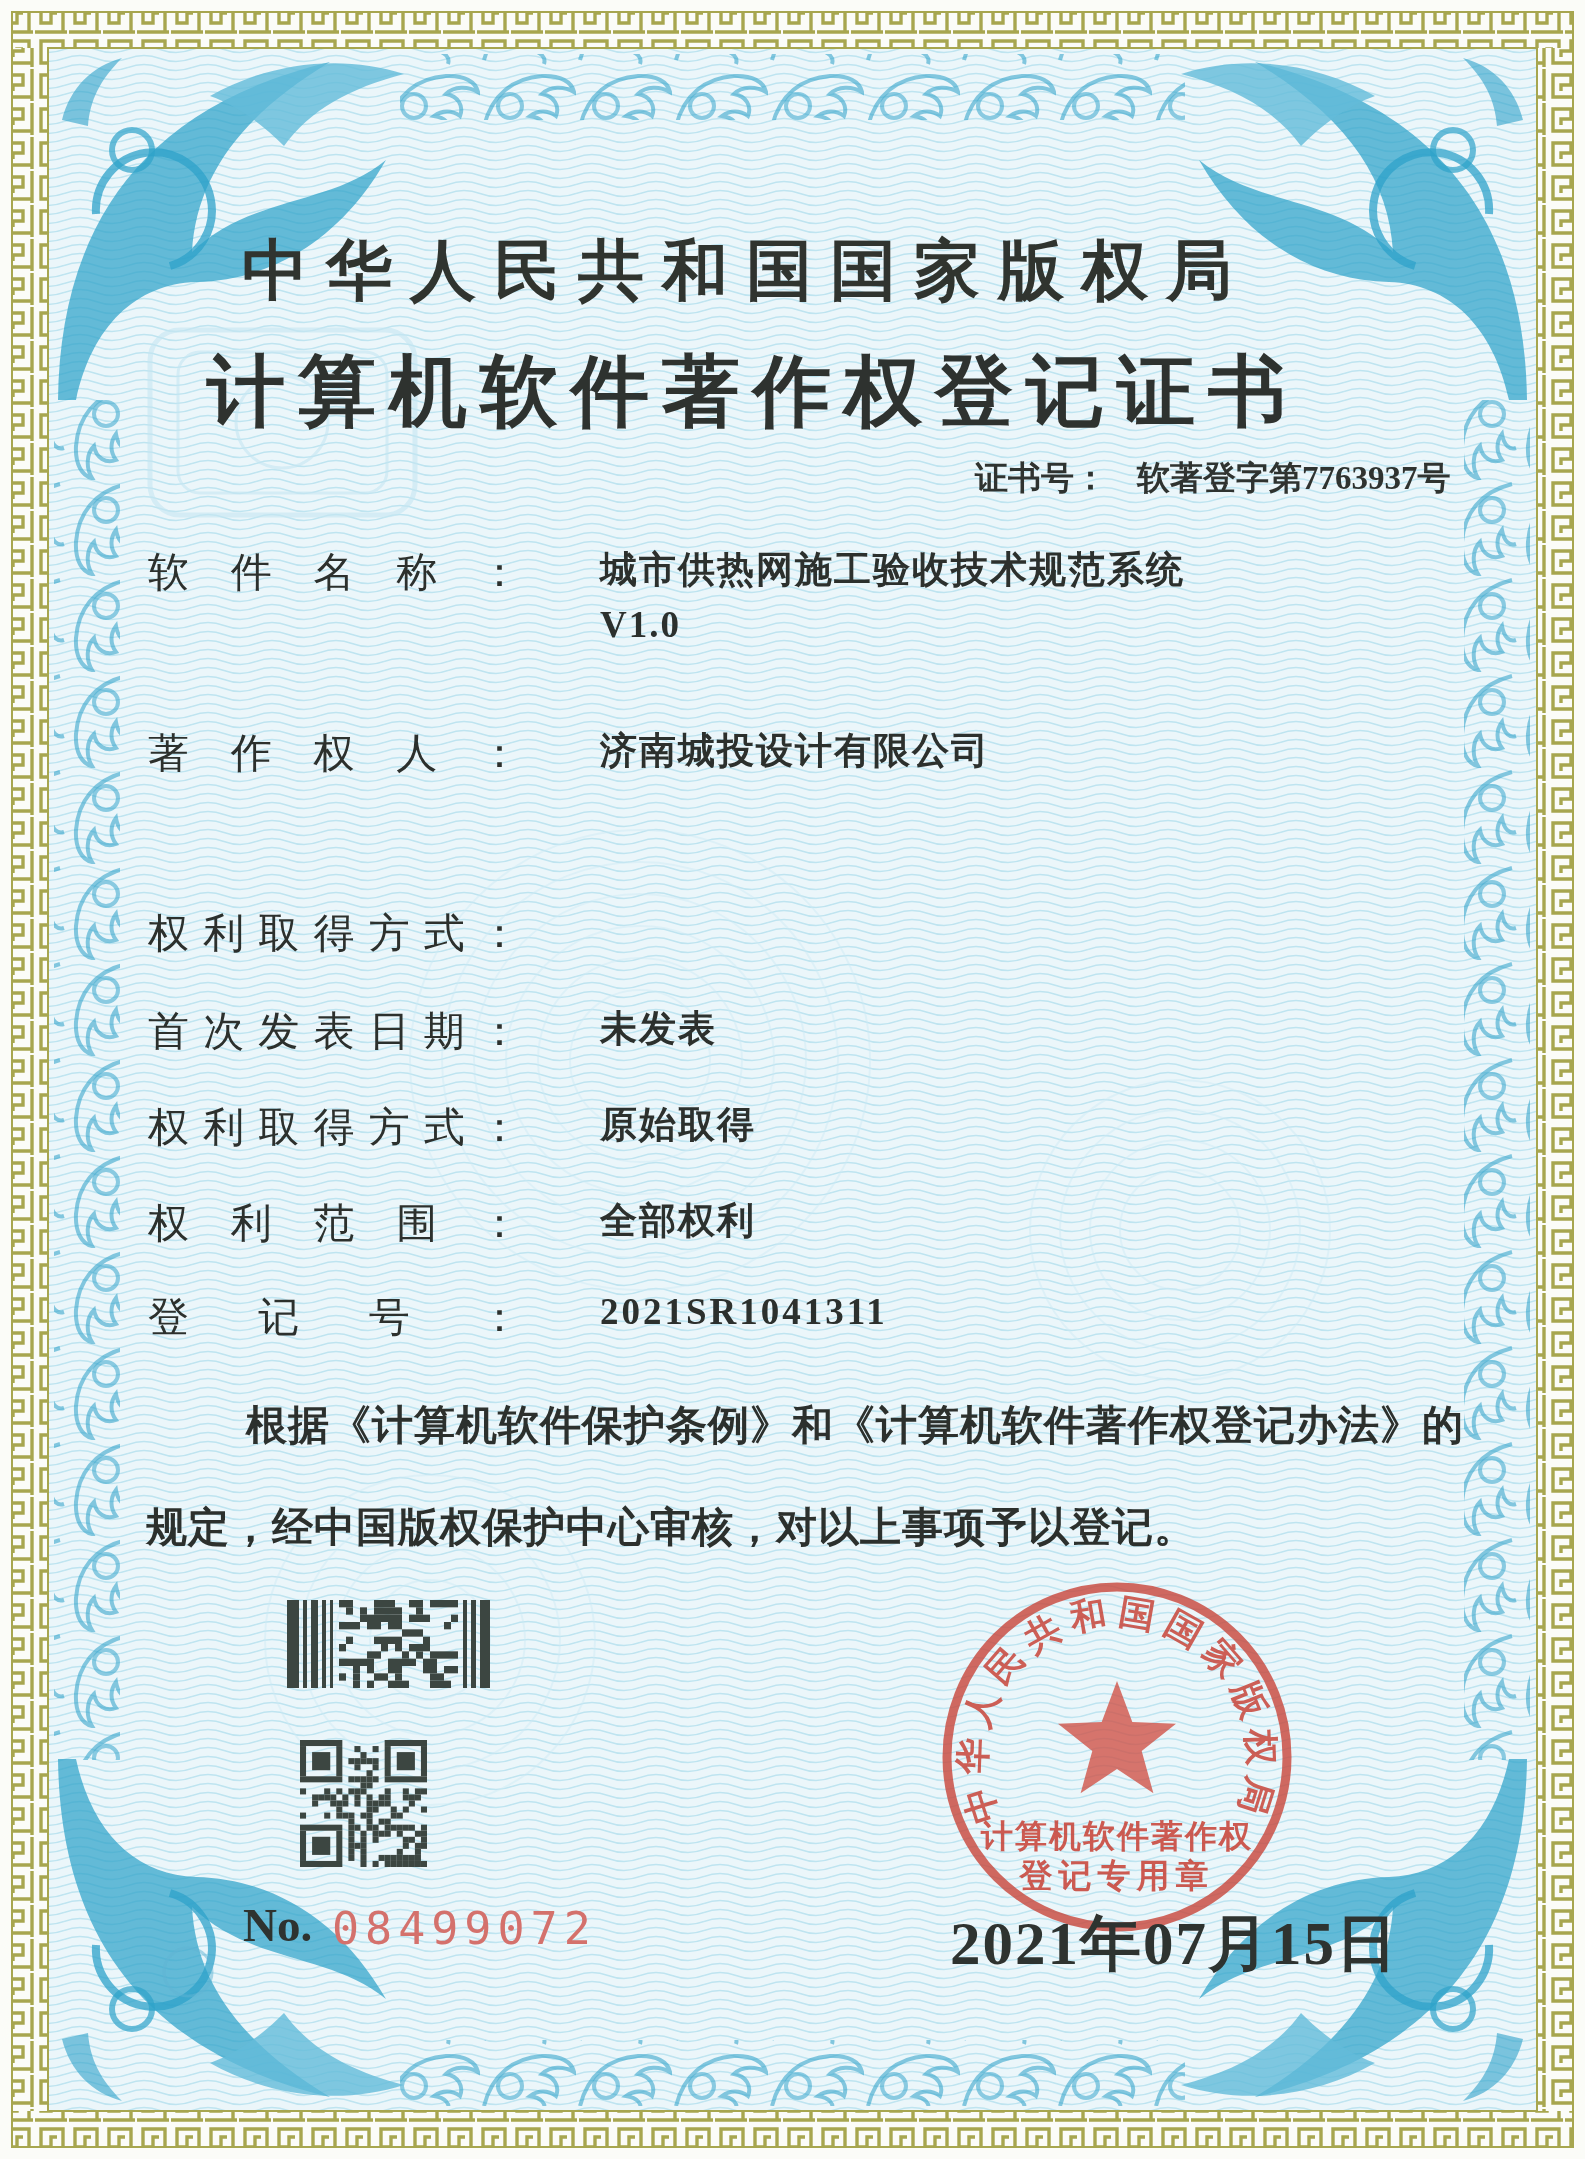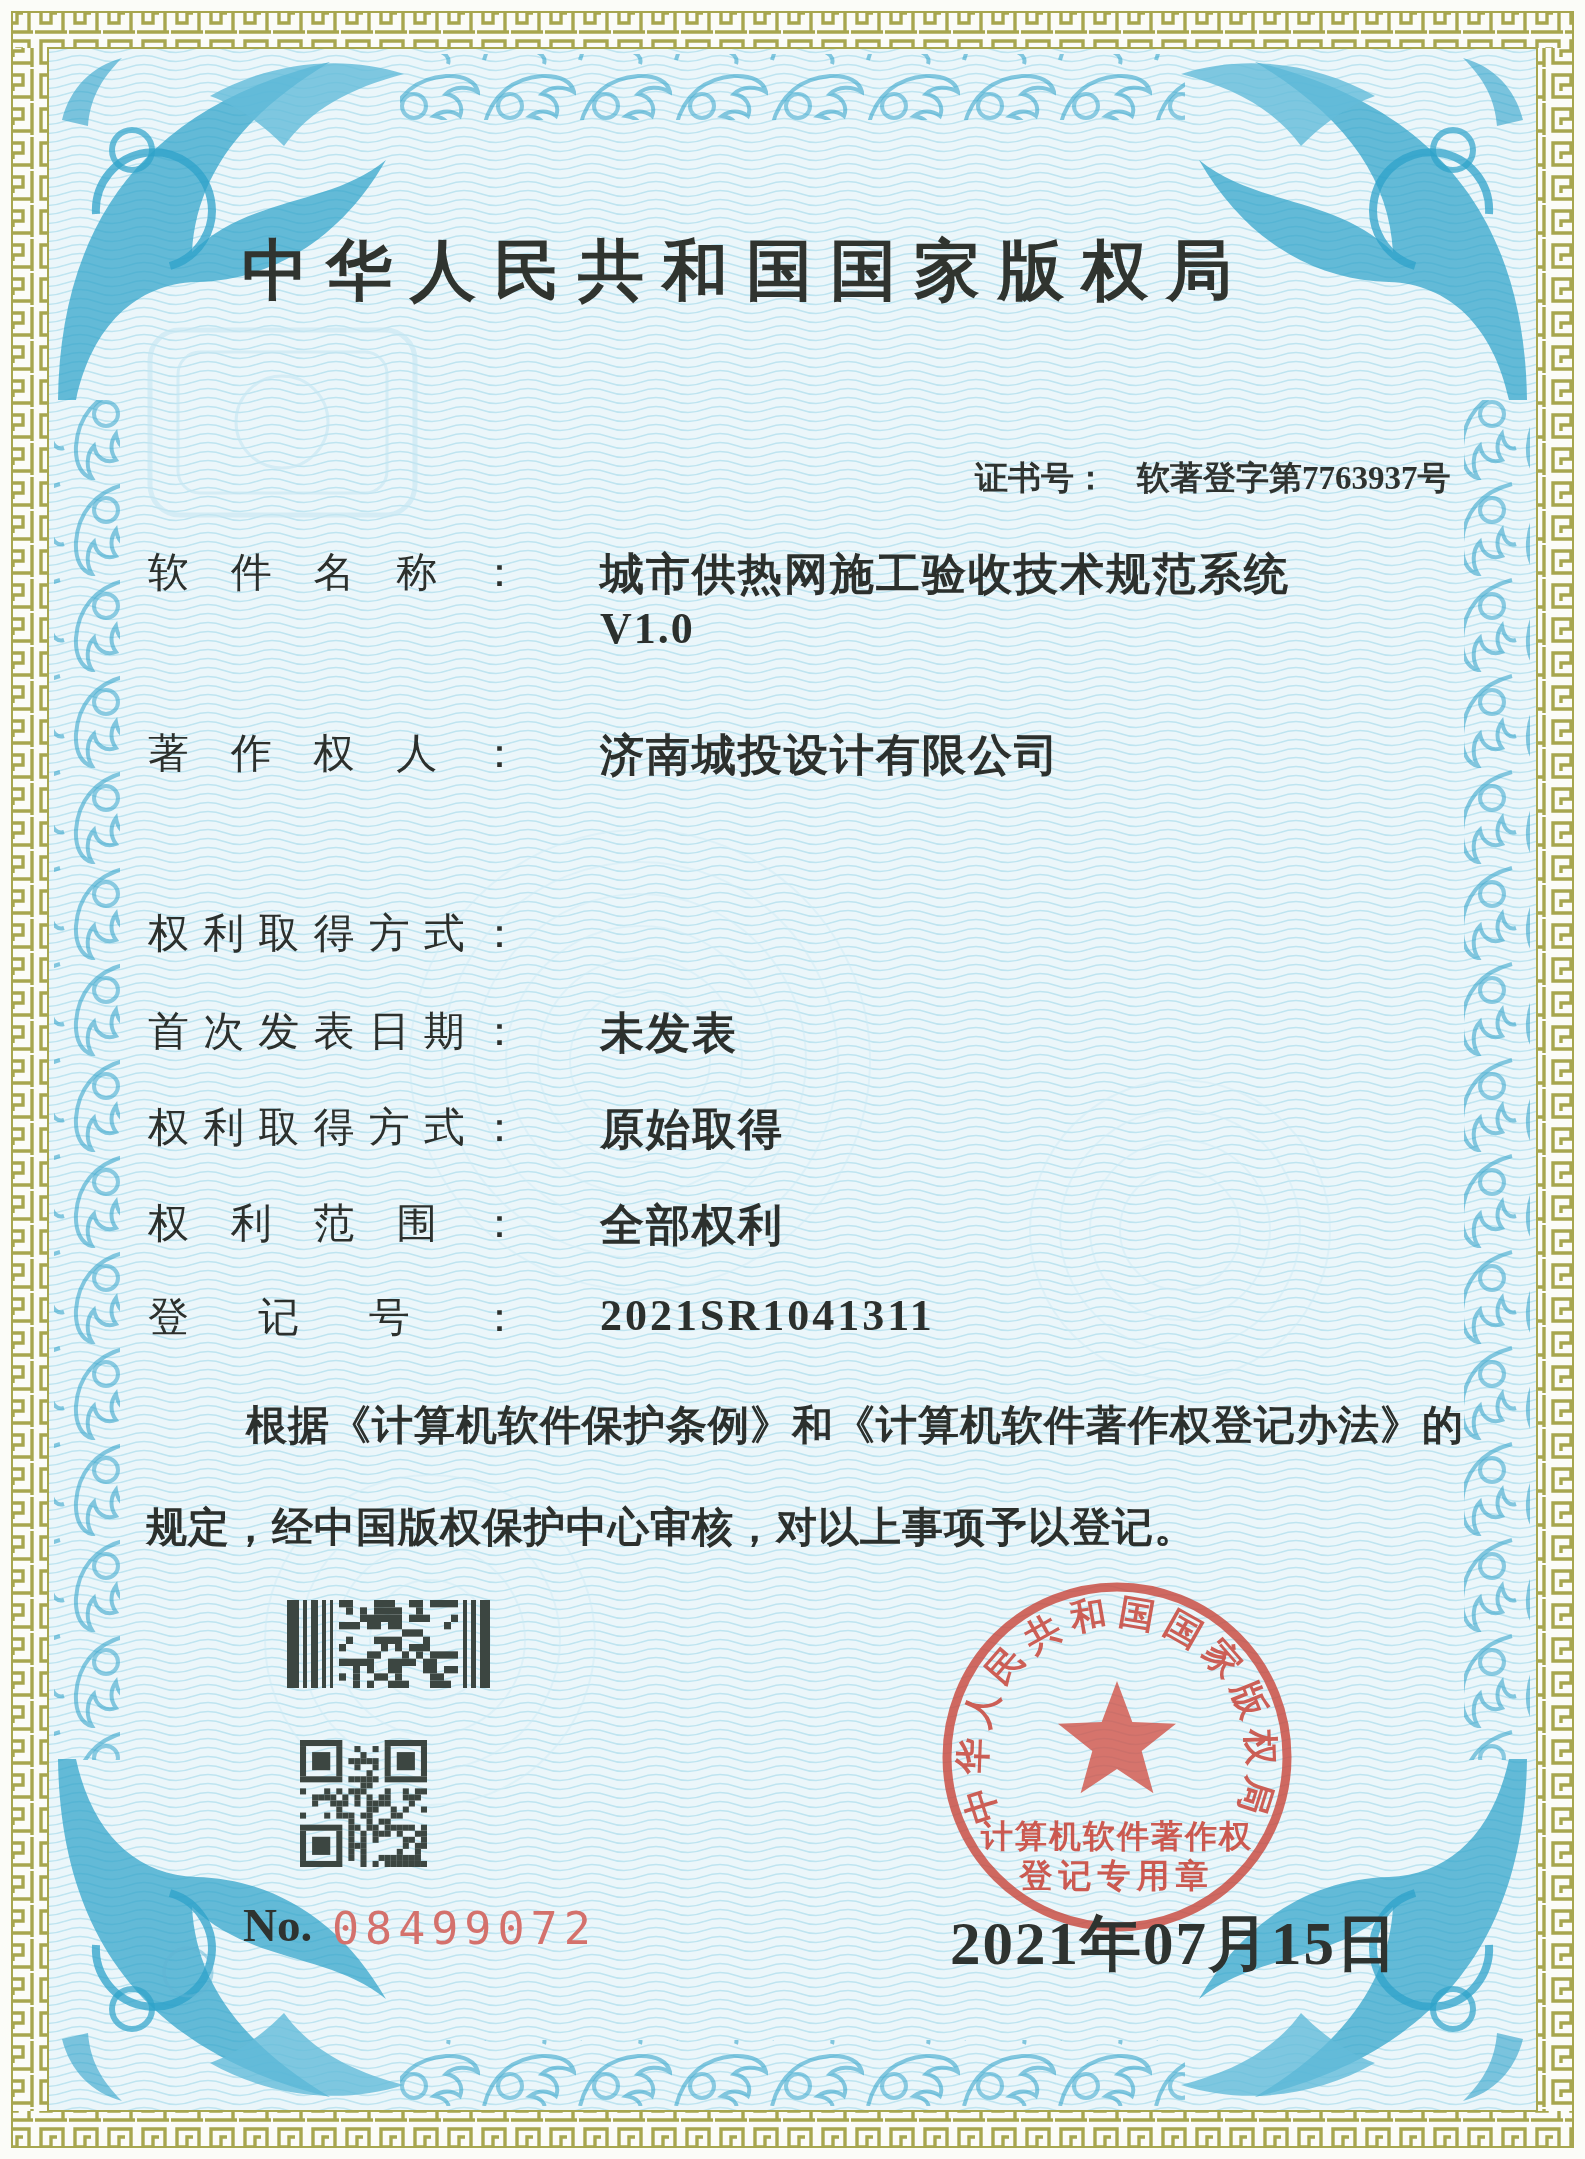--- a/index.html
+++ b/index.html
@@ -25,21 +25,21 @@
   .certno {
     left:975px; top:456px; display:flex; gap:30px;
     font-size:33px; font-weight:bold; color:#2f3330; white-space:nowrap;
   }
   .flabel {
     left:148px; width:372px; font-size:41px; font-weight:normal;
     text-align:justify; text-align-last:justify; color:#2c302d;
     white-space:normal;
   }
   .fvalue {
-    left:600px; font-size:44px; font-weight:bold; letter-spacing:2px;
+    left:600px; font-size:37px; font-weight:bold; letter-spacing:2px;
     color:#2c302d; white-space:nowrap;
   }
   .statement-line {
     font-size:41px; font-weight:bold; letter-spacing:1px; color:#2c302d;
     white-space:nowrap;
   }
   .serial-label { left:243px; top:1898px; font-size:47px; font-weight:bold; color:#2e3330; }
   .serial-value {
     left:332px; top:1902px; font-size:45px; letter-spacing:6px;
     font-family:"DejaVu Sans Mono","Liberation Mono",monospace;
@@ -388,20 +388,21 @@
       <text font-size="36" letter-spacing="9" fill="#c8453a" opacity="0.85">
         <textPath href="#sealArc" startOffset="50%" text-anchor="middle">中华人民共和国国家版权局</textPath>
       </text>
       <text x="0" y="90" text-anchor="middle" font-size="32" letter-spacing="2" fill="#c8453a" opacity="0.88">计算机软件著作权</text>
       <text x="0" y="130" text-anchor="middle" font-size="33" letter-spacing="6" fill="#c8453a" opacity="0.88">登记专用章</text>
     </g>
   </svg>
 
   <div class="abs title-authority">中华人民共和国国家版权局</div>
 
+  <div class="abs title-cert">计算机软件著作权登记证书</div>
 
   <div class="abs certno">
     <span>证书号：</span>
     <span>软著登字第7763937号</span>
   </div>
 
   <div class="abs flabel" style="top:545px">软件名称：</div>
   <div class="abs fvalue" style="top:545px">城市供热网施工验收技术规范系统</div>
   <div class="abs fvalue" style="top:603px">V1.0</div>
 

